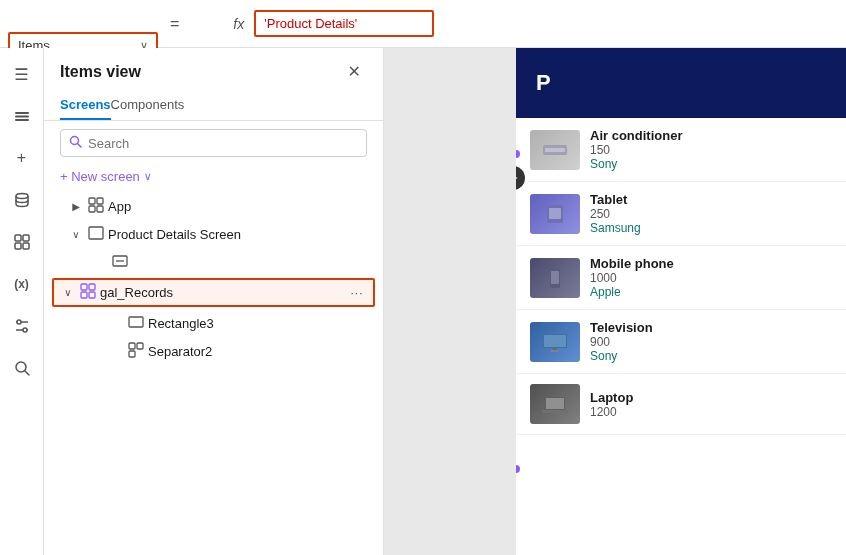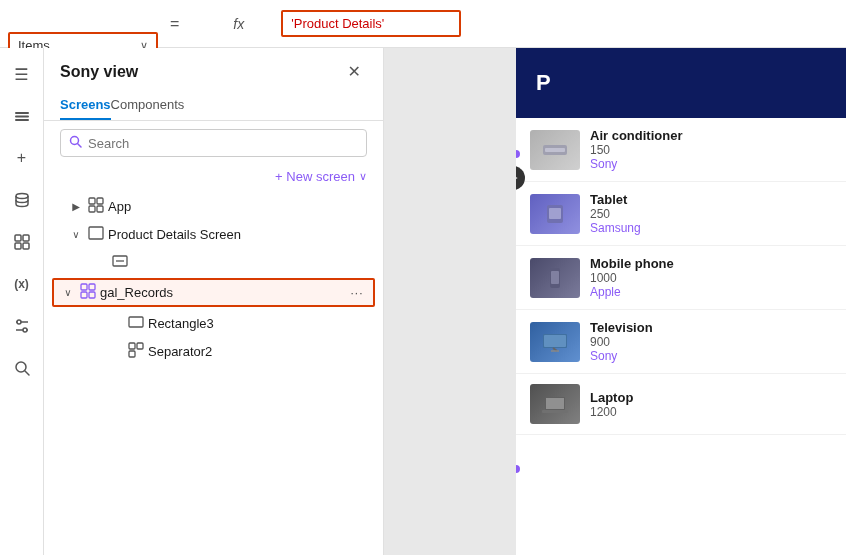--- a/index.html
+++ b/index.html
@@ -50,21 +50,20 @@
       margin-left: 40px;
     }
     .formula-bar {
       border: 2px solid #d83b01;
       border-radius: 2px;
       padding: 4px 8px;
       font-size: 13px;
       color: #c00;
       background: #fff;
       min-width: 180px;
-      margin-left: 27px;
     }
 
     
     .main-layout {
       display: flex;
       flex: 1;
       overflow: hidden;
     }
 
     
@@ -154,21 +153,20 @@
       color: #333;
       flex: 1;
       background: transparent;
     }
     .tree-new-screen {
       display: flex;
       align-items: center;
       padding: 4px 16px 8px 16px;
       gap: 4px;
       cursor: pointer;
-      justify-content: flex-end;
     }
     .new-screen-label { color: #8b5cf6; font-size: 13px; }
     .new-screen-arrow { color: #8b5cf6; font-size: 11px; }
 
     
     .tree-content {
       overflow-y: auto;
       flex: 1;
       padding-bottom: 8px;
     }
@@ -244,21 +242,21 @@
       border-radius: 3px;
       flex-shrink: 0;
       display: flex;
       align-items: center;
       justify-content: center;
       font-size: 18px;
     }
     .product-info { flex: 1; }
     .product-name { font-size: 13px; font-weight: 600; color: #1a1a1a; }
     .product-price { font-size: 12px; color: #555; }
-    .product-brand { font-size: 12px; color: #8b5cf6; }
+    .product-brand { font-size: 12px; color: #0f766e; }
 
     
     .edit-handle {
       position: absolute;
       left: -15px;
       top: 50%;
       transform: translateY(-50%);
     }
     .edit-circle {
       width: 24px;
@@ -350,21 +348,21 @@
     <div class="sidebar-icon-btn" title="Search">
       <svg width="18" height="18" viewBox="0 0 18 18">
           <circle cx="8" cy="8" r="5" fill="none" stroke="#555" stroke-width="1.5"></circle>
           <line x1="12" y1="12" x2="16" y2="16" stroke="#555" stroke-width="1.5" stroke-linecap="round"></line>
         </svg>
     </div>
   </div>
 
   <div class="tree-panel">
     <div class="tree-header">
-      <span class="tree-title">Sony view</span>
+      <span class="tree-title">Items view</span>
       <span class="tree-close-btn">✕</span>
     </div>
 
     <div class="tree-tabs">
       <div class="tree-tab active">Screens</div>
       <div class="tree-tab">Components</div>
     </div>
 
     <div class="tree-search">
       <div class="search-box">

